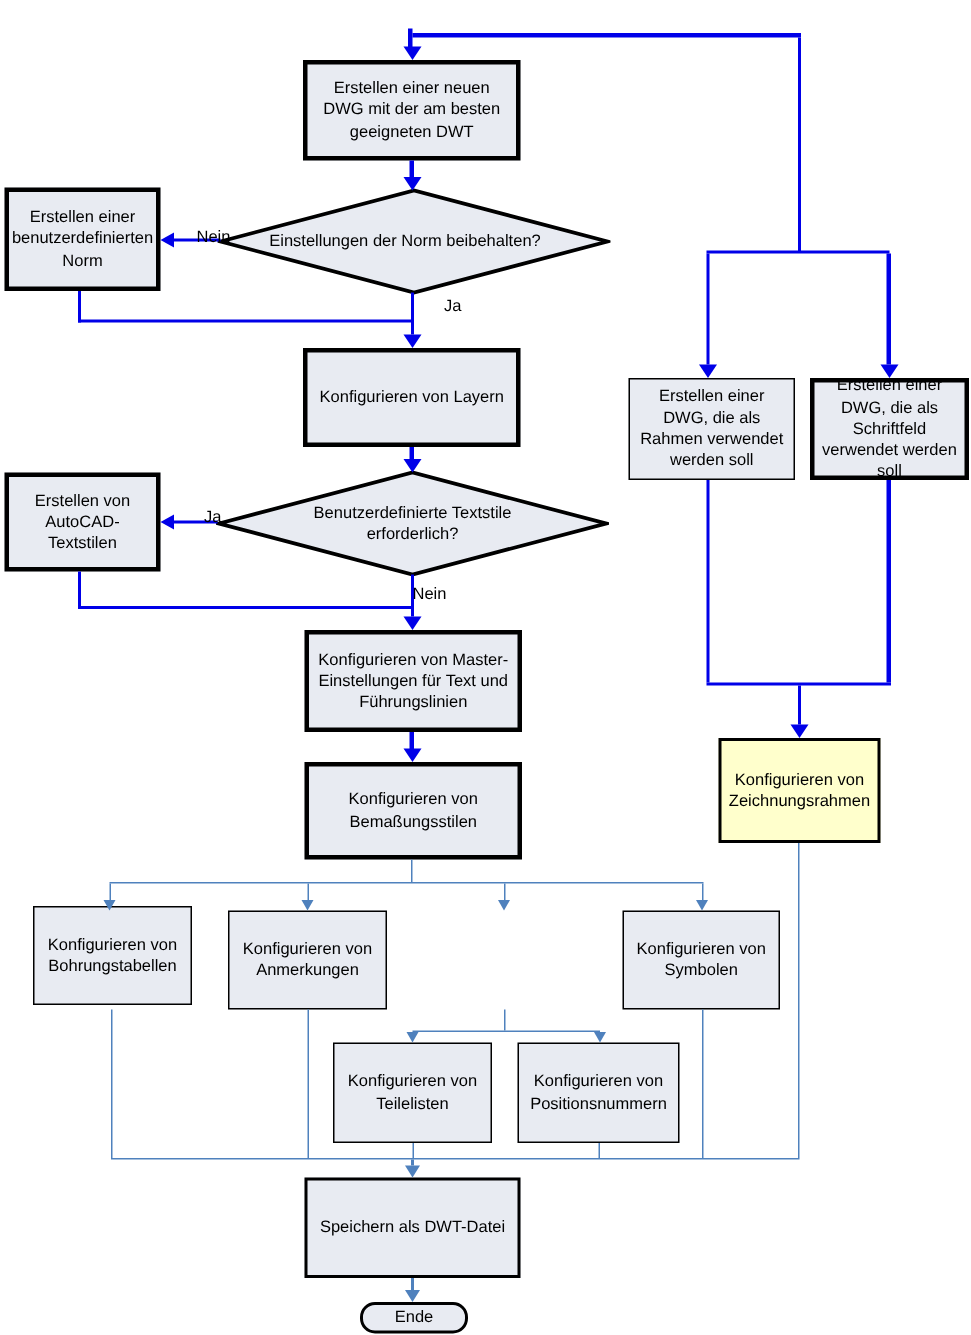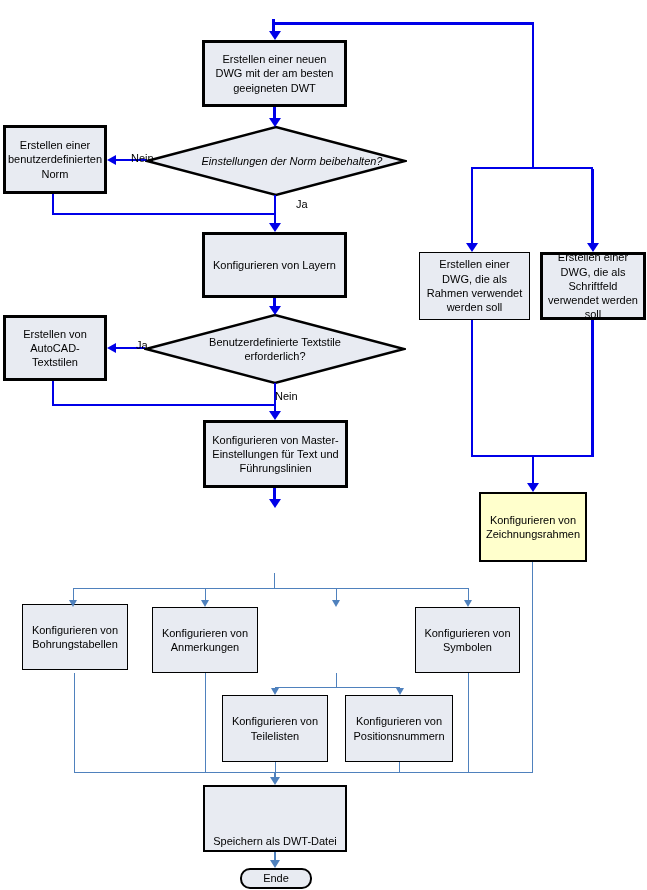--- a/index.html
+++ b/index.html
@@ -8,21 +8,21 @@
     font-family:"Liberation Sans","DejaVu Sans",sans-serif;
     font-size:11px;color:#000;overflow:hidden;
   }
   .node{
     position:absolute;box-sizing:border-box;
     background:#e8ebf2;border:1px solid #000;
     display:flex;align-items:center;justify-content:center;
     text-align:center;line-height:1.3;padding:2px 3px;
   }
   .thick{border-width:3px;}
-  .med{border-width:2px;align-items:flex-end;}
+  .med{border-width:2px;}
   .term{border-radius:10px;border-width:2px;}
   .yellow{background:#ffffcc;border-width:2px;}
   .dtext{
     position:absolute;display:flex;align-items:center;justify-content:center;
     text-align:center;line-height:1.3;
   }
   .elabel{position:absolute;line-height:1;padding-left:16px;}
   i{display:block;position:absolute;}
   .lb{background:#0000e8;}
   .ls{background:#4f81bd;}
@@ -52,25 +52,28 @@
     </div>
   <div class="node thick" style="left:202px;top:232px;width:145px;height:66px;">
       <span>Konfigurieren von Layern</span>
     </div>
   <div class="node thick" style="left:3px;top:315px;width:104px;height:66px;">
       <span>Erstellen von AutoCAD-Textstilen</span>
     </div>
   <div class="node thick" style="left:203px;top:420px;width:145px;height:68px;">
       <span>Konfigurieren von Master-Einstellungen für Text und Führungslinien</span>
     </div>
+  <div class="node thick" style="left:203px;top:508px;width:145px;height:65px;">
+      <span>Konfigurieren von Bemaßungsstilen</span>
+    </div>
 
   <svg width="262" height="72" style="left:145px;top:125px;">
     <polygon points="2,36 131,2 260,36 131,70" fill="#e8ebf2" stroke="#000000" stroke-width="2.5"></polygon>
   </svg>
-  <div class="dtext" style="left:181px;top:127px;width:222px;height:68px;font-style:italic;">
+  <div class="dtext" style="left:159px;top:127px;width:222px;height:68px;">
       <span>Einstellungen der Norm beibehalten?</span>
     </div>
 
   <svg width="262" height="72" style="left:144px;top:313px;">
     <polygon points="2,36 131,2 260,36 131,70" fill="#e8ebf2" stroke="#000000" stroke-width="2.5"></polygon>
   </svg>
   <div class="dtext" style="left:180px;top:315px;width:190px;height:68px;">
       <span>Benutzerdefinierte Textstile erforderlich?</span>
     </div>
 

